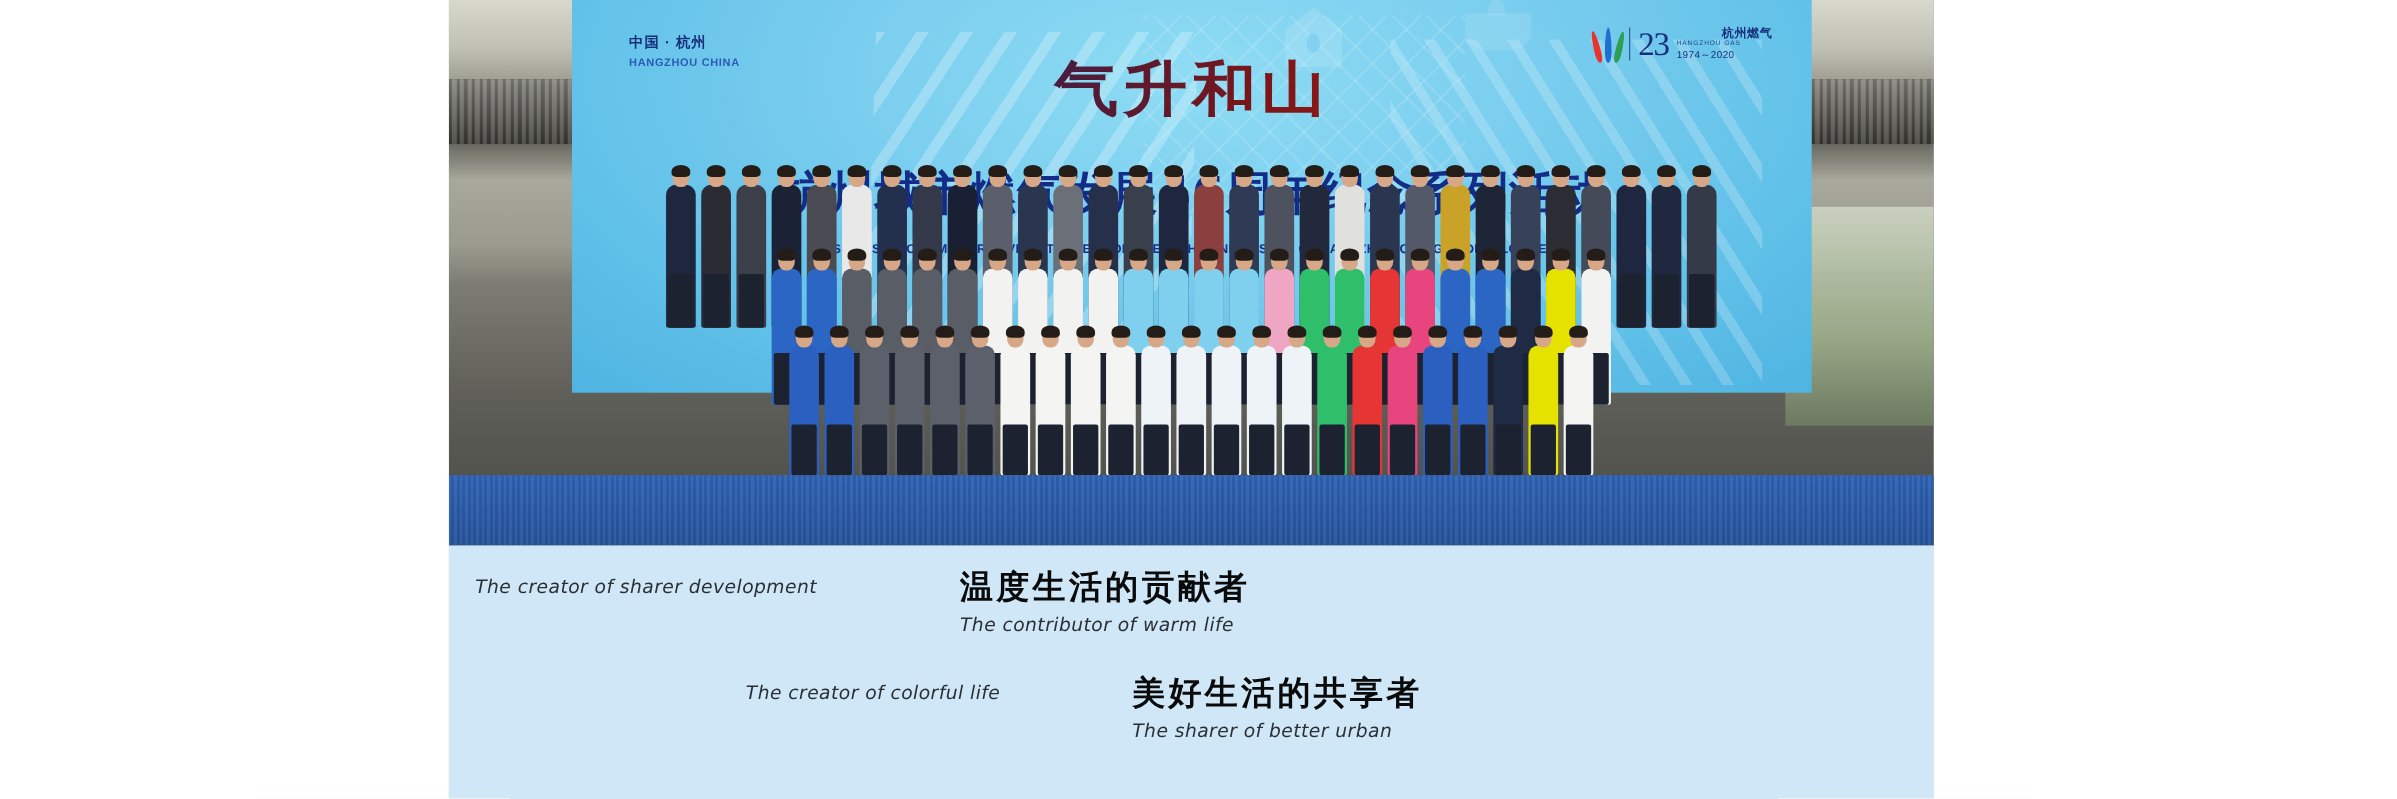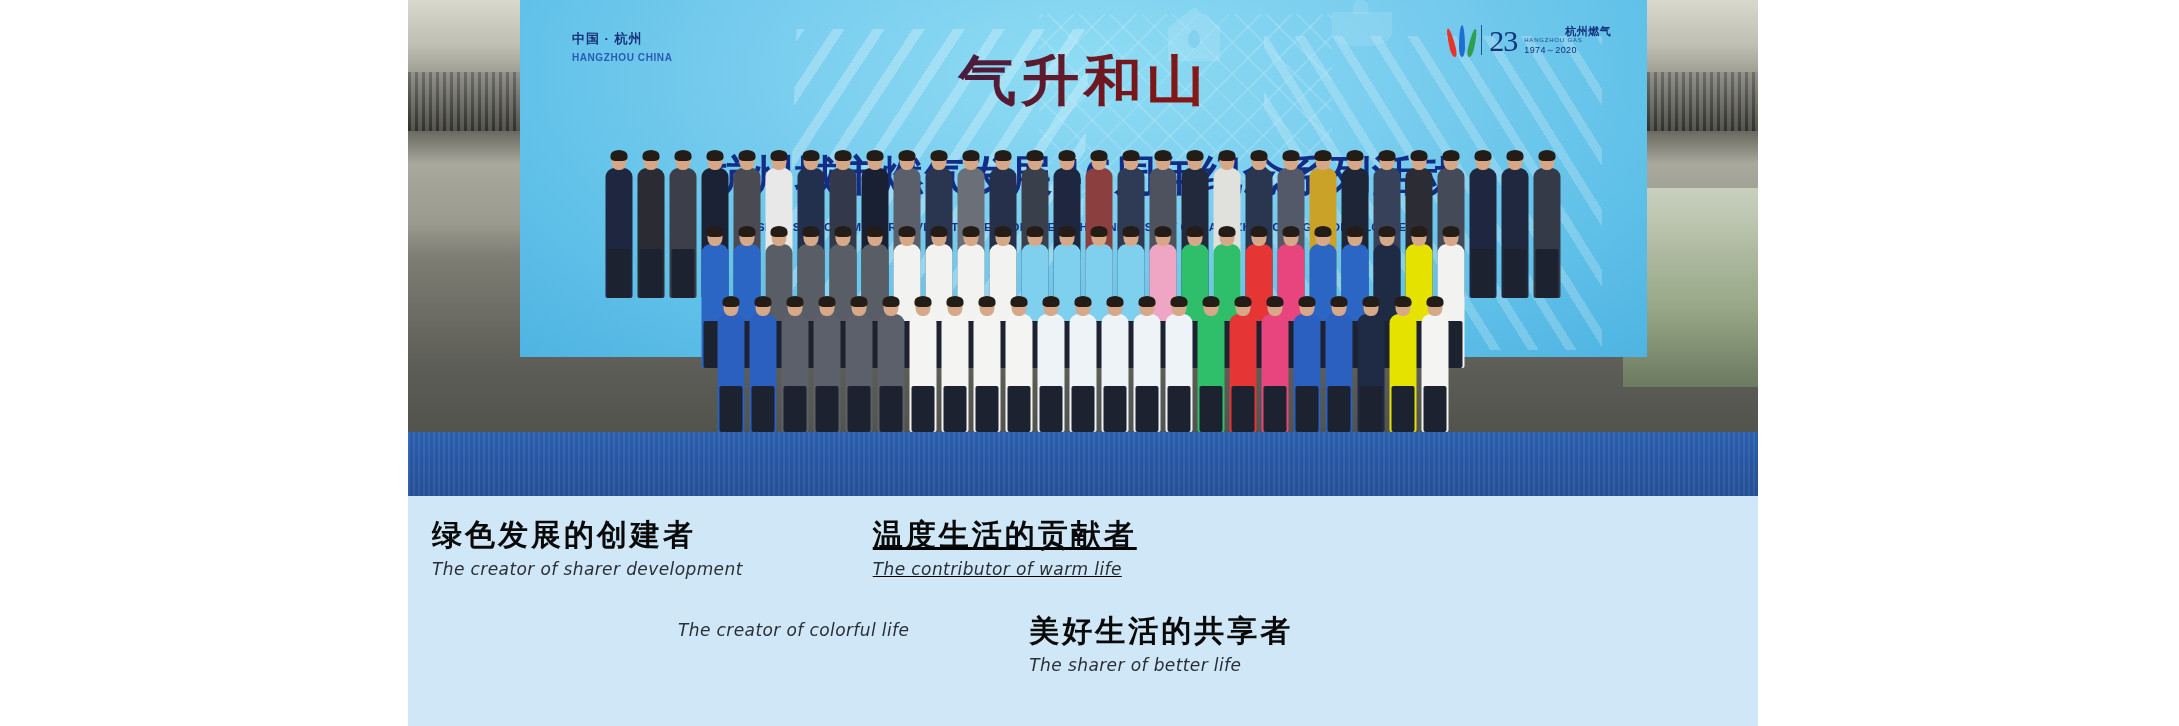--- a/index.html
+++ b/index.html
@@ -429,21 +429,21 @@
     font-size: 17px;
     font-style: italic;
     color: #2a2f35;
     letter-spacing: .4px;
     margin-top: 6px;
     white-space: nowrap;
   }
 
   .sp-1 { margin-left: 24px; }
   .sp-2 { margin-left: 132px; }
-  .sp-3 { margin-left: 130px; text-decoration: underline; }
+  .sp-3 { margin-left: 130px; }
   .sp-4 { margin-left: 120px; }
   .sp-5 { margin-left: 120px; }
 </style>
 </head>
 <body>
 
 <div class="page">
 
   <div class="content-column">
 
@@ -967,34 +967,33 @@
         </div>
       </div>
 
       <div class="stage"></div>
     </div>
 
     <div class="slogans">
 
       <div class="slogan-row row-1">
         <div class="slogan sp-1">
-          <div class="slogan-cn">绿色发展的创建者</div>
           <div class="slogan-en">The creator of sharer development</div>
         </div>
         <div class="slogan sp-3">
           <div class="slogan-cn">温度生活的贡献者</div>
           <div class="slogan-en">The contributor of warm life</div>
         </div>
       </div>
 
       <div class="slogan-row row-2">
         <div class="slogan sp-4" style="margin-left:270px">
           <div class="slogan-en">The creator of colorful life</div>
         </div>
         <div class="slogan sp-5">
           <div class="slogan-cn">美好生活的共享者</div>
-          <div class="slogan-en">The sharer of better life</div>
+          <div class="slogan-en">The sharer of better urban</div>
         </div>
       </div>
     </div>
 
   </div>
 </div>
 
 </body></html>

